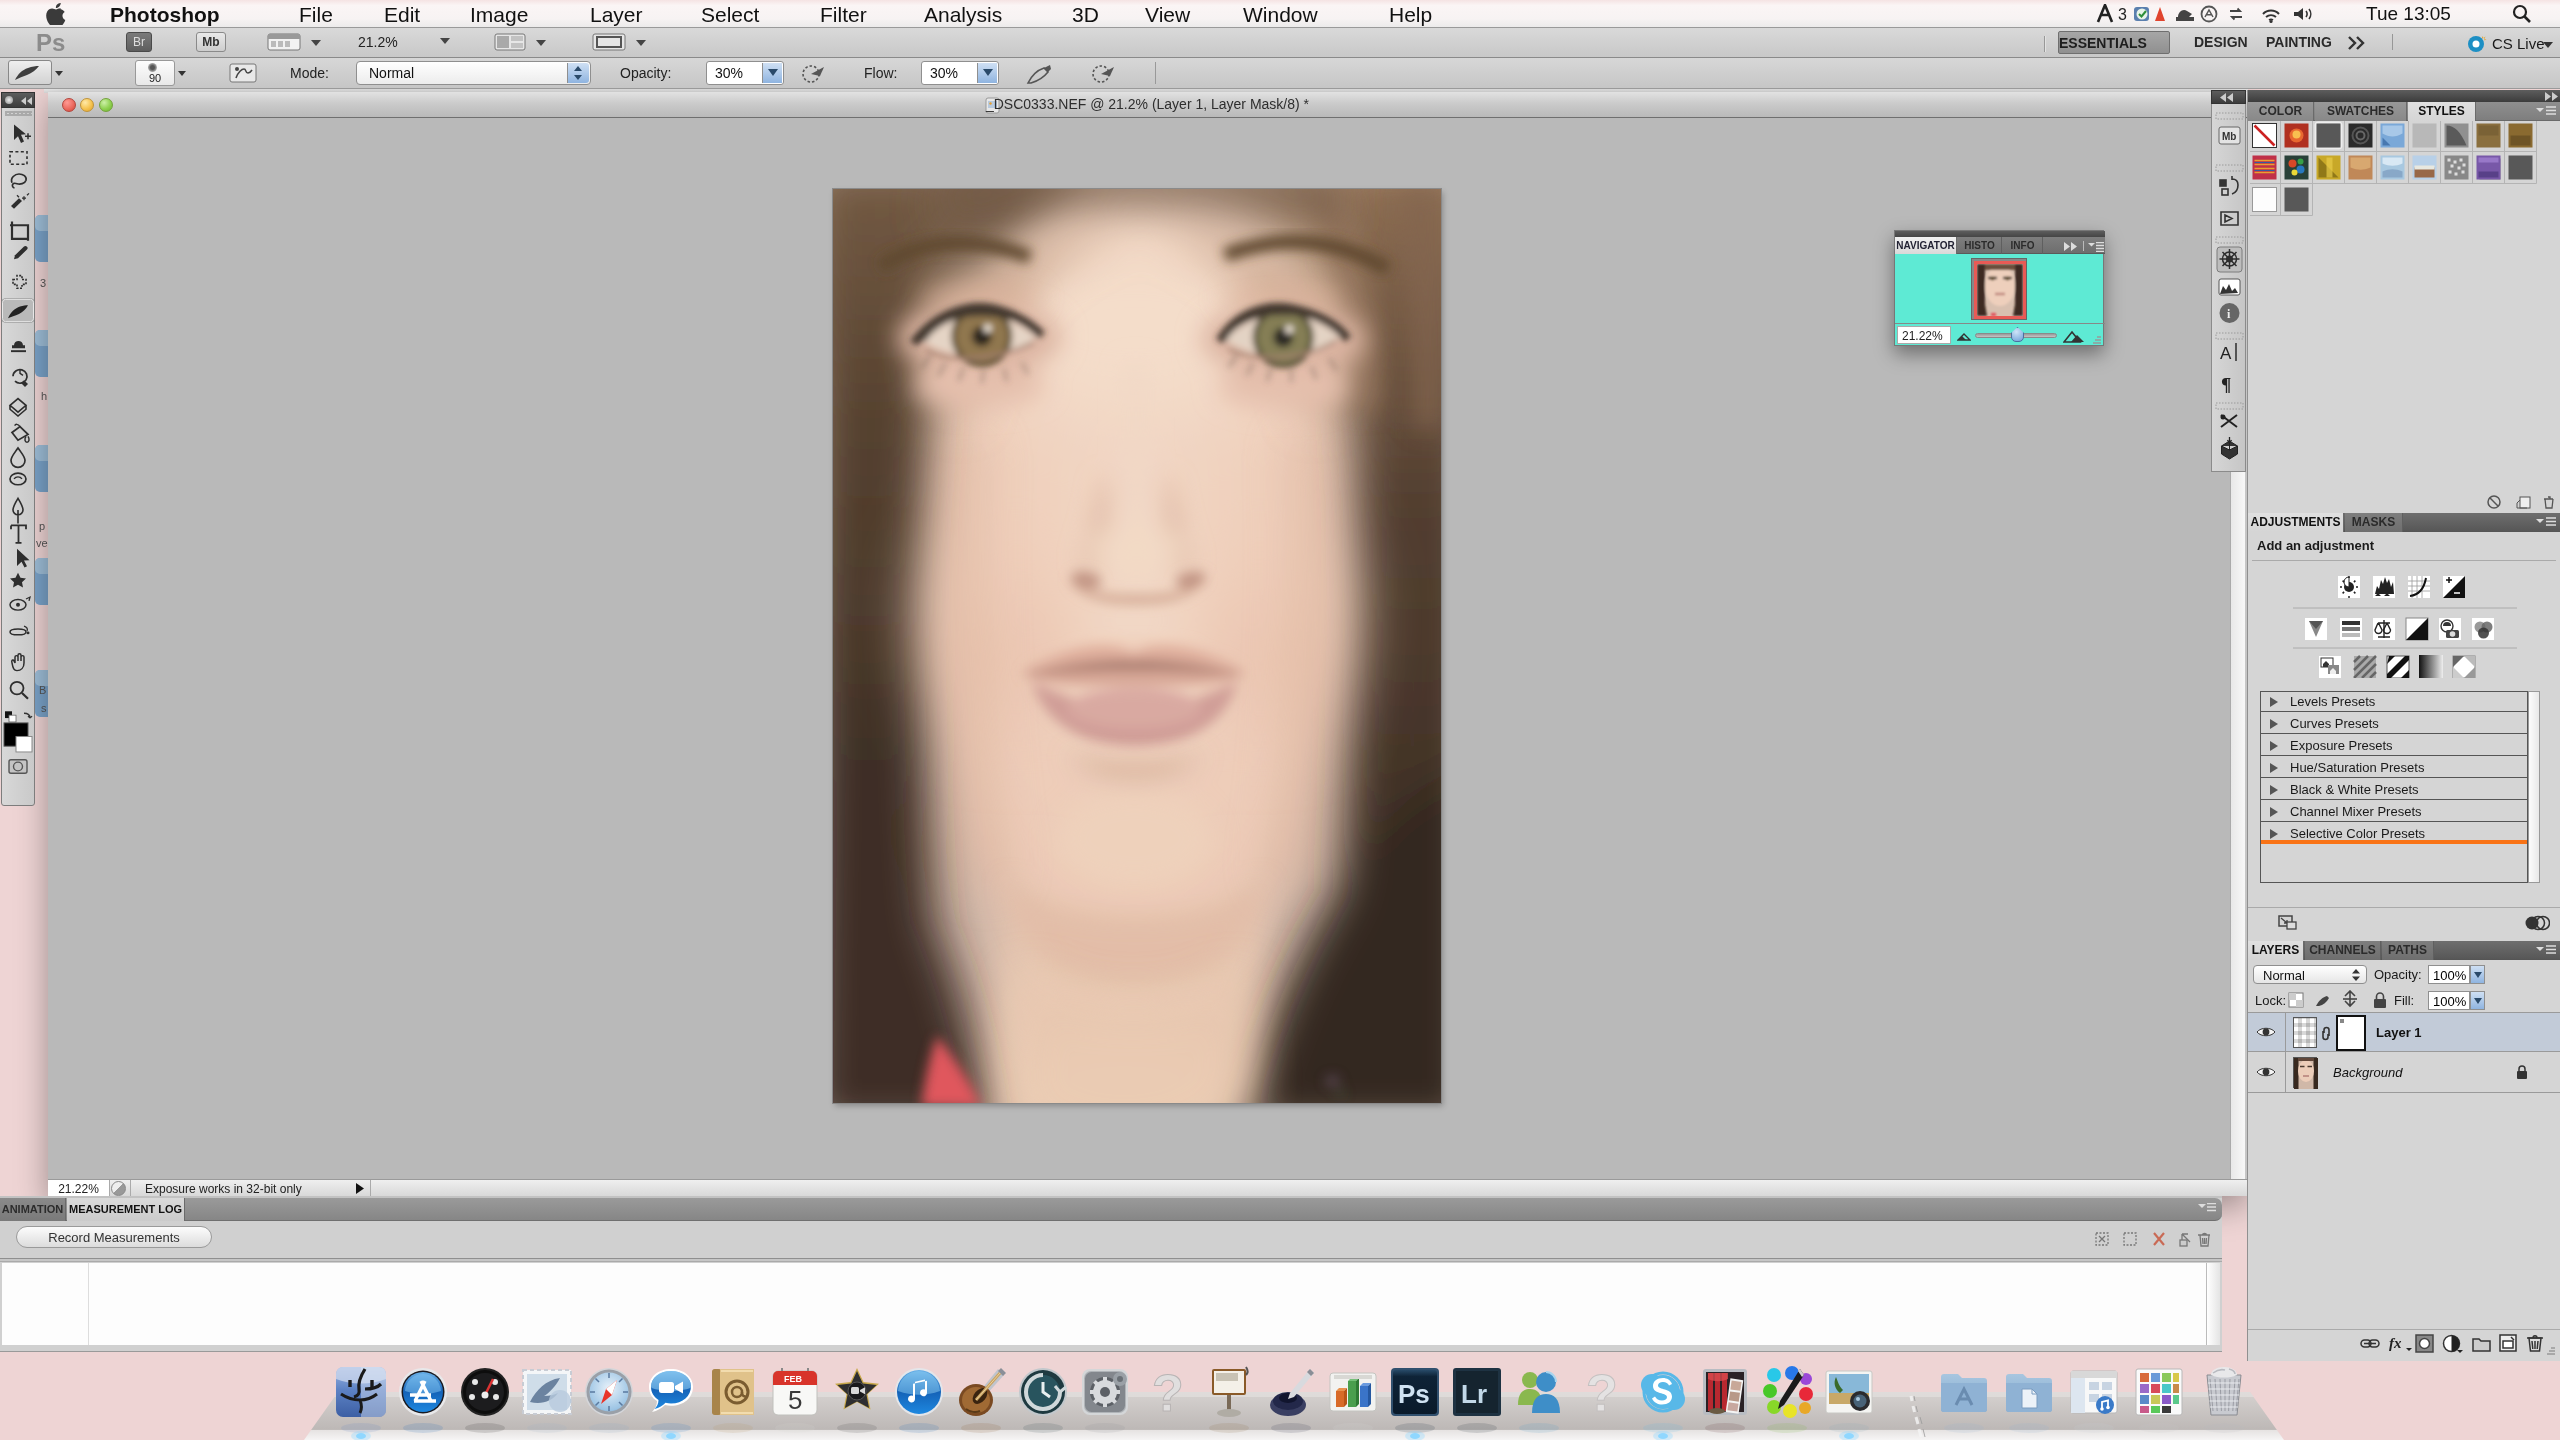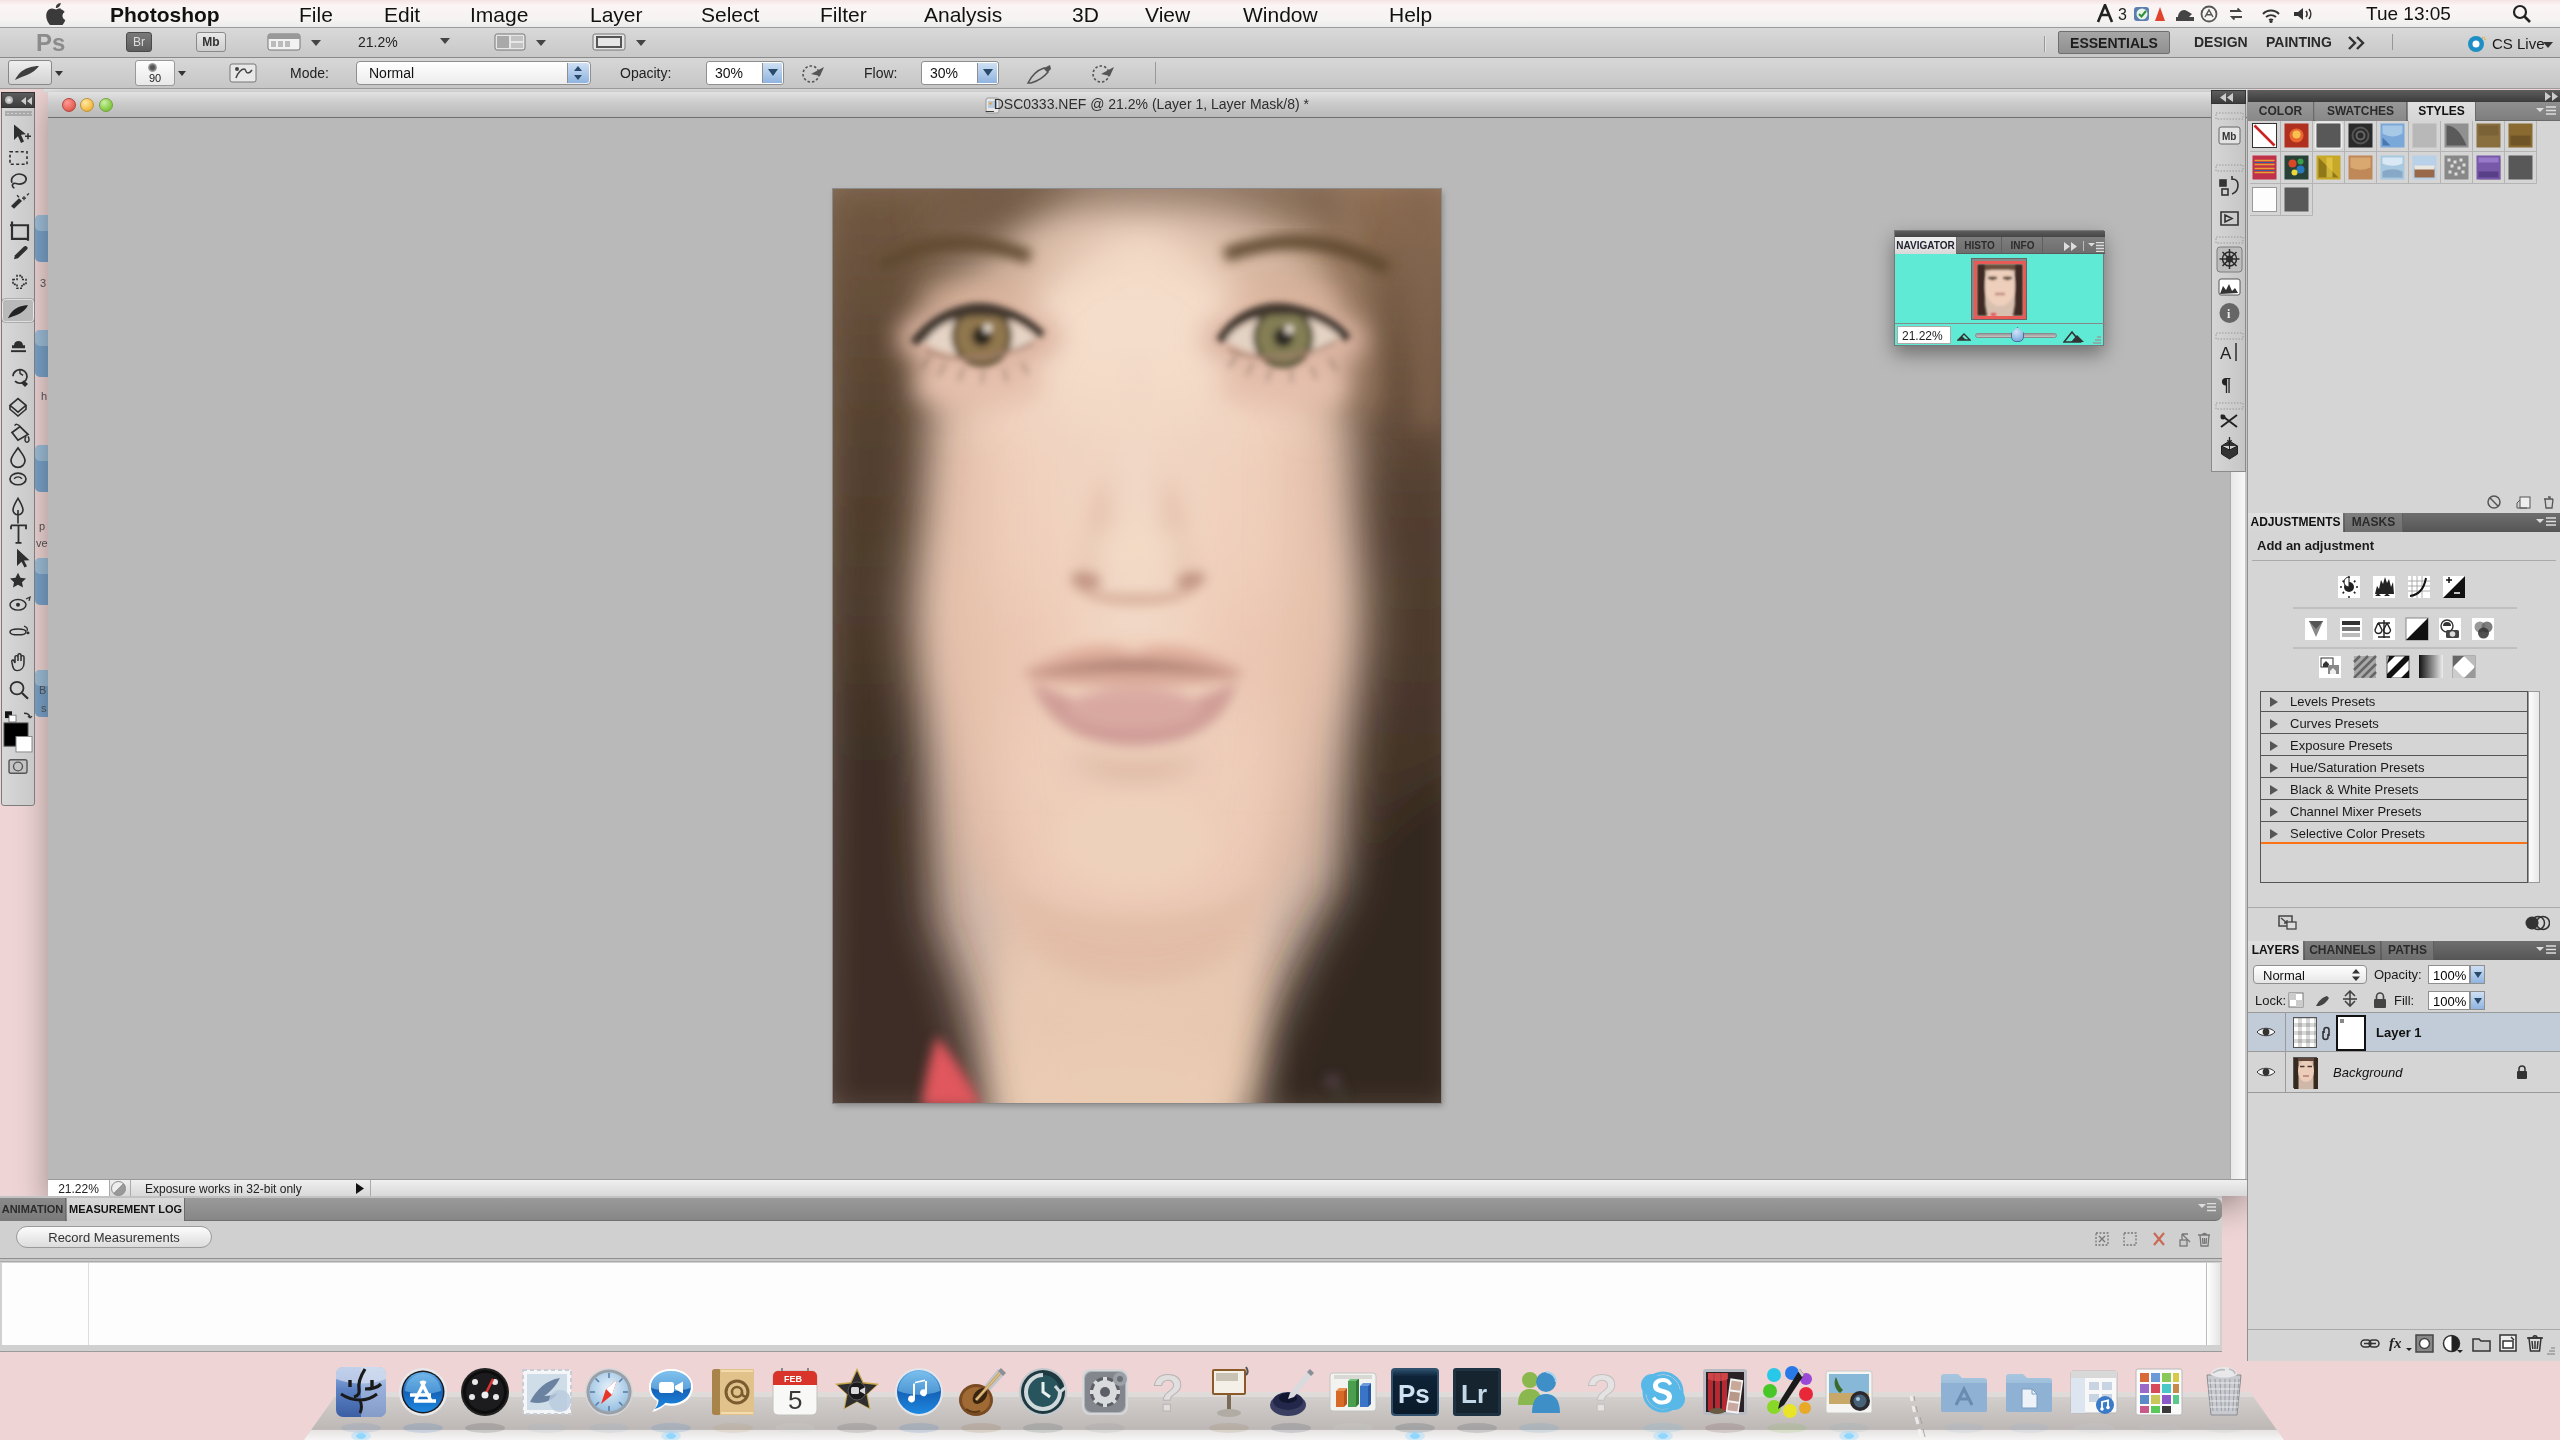--- a/index.html
+++ b/index.html
@@ -307,21 +307,21 @@
       <rect x="17" y="11" width="12" height="5" fill="#c2c2c2"></rect>
       <path d="M42 8 l5 6 5 -6 z" fill="#444"></path>
     </svg>
   <svg class="abs" style="left:592px;top:4px" width="62" height="20" viewBox="0 0 62 20">
       <rect x="1" y="2" width="32" height="16" rx="2" fill="#e6e6e6" stroke="#777"></rect>
       <rect x="5" y="5" width="24" height="10" fill="none" stroke="#555" stroke-width="2"></rect>
       <path d="M44 8 l5 6 5 -6 z" fill="#444"></path>
     </svg>
 
   <div class="abs" style="left:2044px;top:8px;width:2px;height:16px;border-left:1px solid #989898;border-right:1px solid #e2e2e2;"></div>
-  <div class="abs" style="left:2058px;top:3px;width:112px;height:23px;background:linear-gradient(#a6a6a6,#909090);border:1px solid #6f6f6f;border-radius:2px;color:#1d1d1d;font-size:14px;font-weight:bold;text-align:center;line-height:22px;">ESSENTIALS</div>
+  <div class="abs" style="left:2058px;top:3px;width:112px;height:23px;background:linear-gradient(#a6a6a6,#909090);border:1px solid #6f6f6f;border-radius:2px;color:#1d1d1d;font-size:14px;font-weight:bold;text-align:left;line-height:22px;">ESSENTIALS</div>
   <div class="abs" style="left:2194px;top:6px;font-size:14px;font-weight:bold;color:#2a2a2a;">DESIGN</div>
   <div class="abs" style="left:2266px;top:6px;font-size:14px;font-weight:bold;color:#2a2a2a;">PAINTING</div>
   <svg class="abs" style="left:2347px;top:8px" width="26" height="14" viewBox="0 0 26 14">
       <path d="M2 1 l6 6 -6 6 M10 1 l6 6 -6 6" stroke="#333" stroke-width="2.4" fill="none"></path>
     </svg>
   <div class="abs" style="left:2392px;top:6px;width:1px;height:16px;background:#979797;"></div>
 </div>
 <div class="abs" style="left:2466px;top:33px;width:94px;height:22px;">
   <svg class="abs" style="left:0;top:0" width="22" height="22" viewBox="0 0 22 22">
       <circle cx="10" cy="11" r="8" fill="#1d8fc4"></circle>
@@ -732,21 +732,21 @@
           <path d="M2 1 l8 5 -8 5z" fill="#555"></path>
         </svg>
         <span class="abs" style="left:30px;top:3px;">Black &amp; White Presets</span>
       </div>
     <div class="abs" style="left:0;top:110px;width:268px;height:21px;border-bottom:1px solid #555;">
         <svg class="abs" style="left:8px;top:5px" width="12" height="12" viewBox="0 0 12 12">
           <path d="M2 1 l8 5 -8 5z" fill="#555"></path>
         </svg>
         <span class="abs" style="left:30px;top:3px;">Channel Mixer Presets</span>
       </div>
-    <div class="abs" style="left:0;top:132px;width:268px;height:21px;border-bottom:2px solid #f97316;">
+    <div class="abs" style="left:0;top:132px;width:268px;height:21px;border-bottom:4px solid #f97316;">
         <svg class="abs" style="left:8px;top:5px" width="12" height="12" viewBox="0 0 12 12">
           <path d="M2 1 l8 5 -8 5z" fill="#555"></path>
         </svg>
         <span class="abs" style="left:30px;top:3px;">Selective Color Presets</span>
       </div>
   </div>
   <div class="abs" style="left:12px;top:601px;width:268px;height:192px;border:1px solid #555;background:transparent;"></div>
   <div class="abs" style="left:280px;top:601px;width:12px;height:192px;background:linear-gradient(90deg,#fcfcfc,#e8e8e8);border:1px solid #999;"></div>
   <div class="abs" style="left:0;top:817px;width:313px;height:1px;background:#aaa;"></div>
   <svg class="abs" style="left:30px;top:824px" width="22" height="18" viewBox="0 0 22 18">

